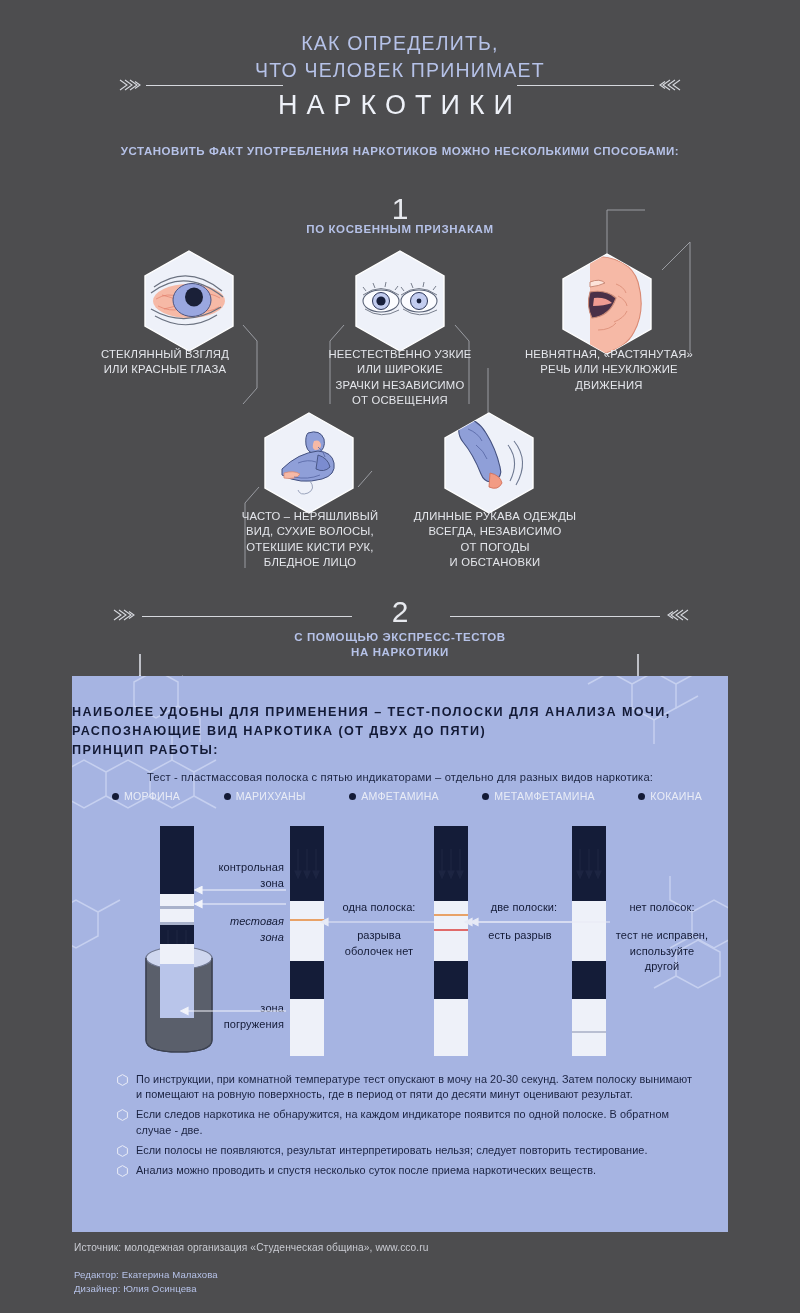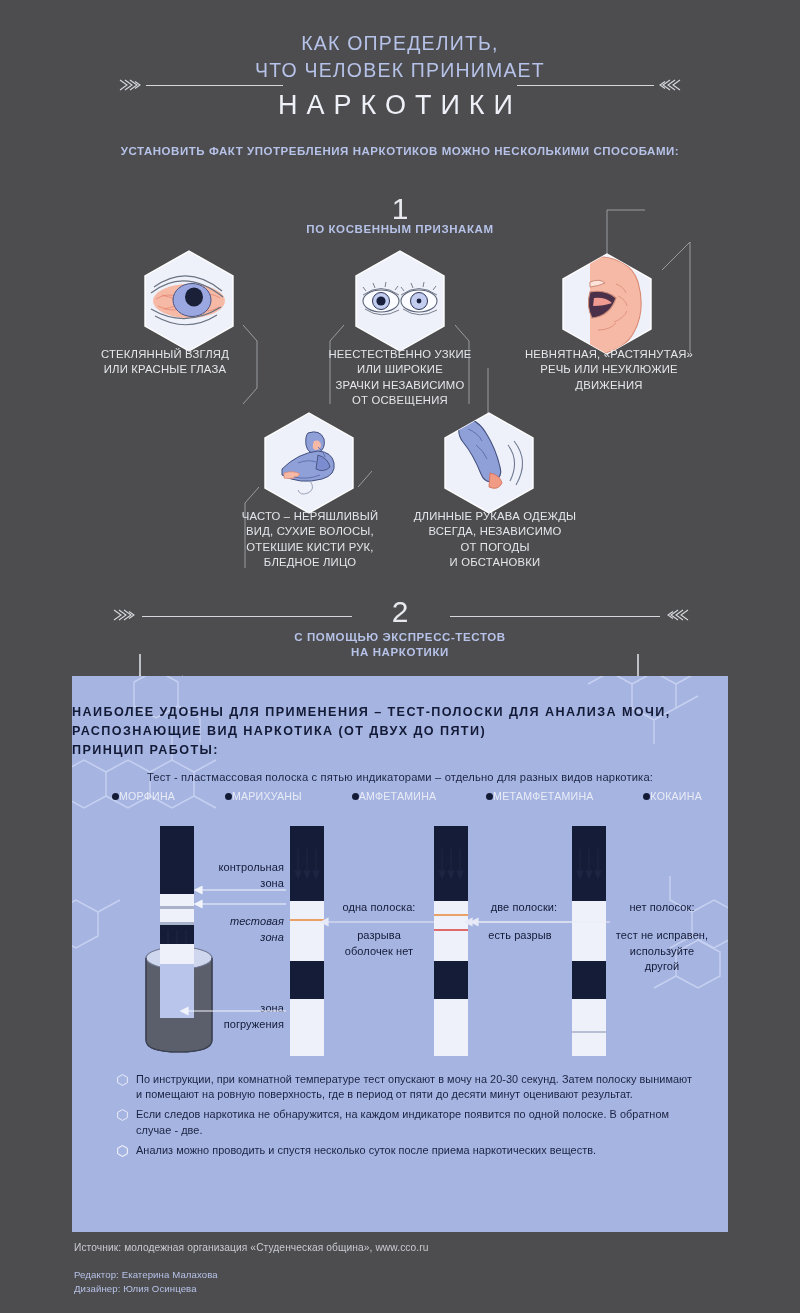--- a/index.html
+++ b/index.html
@@ -79,21 +79,21 @@
     line-height: 20px;
   }
   .panel-lead {
     position: absolute; top: 95px; left: 0; width: 656px; text-align: center;
     color: #1b2340; font-size: 11.2px; letter-spacing: 0.15px;
   }
   .drug-row {
     position: absolute; top: 114px; left: 40px; width: 590px;
     display: flex; justify-content: space-between; align-items: center;
   }
-  .drug-item { display: flex; align-items: center; }
+  .drug-item { display: flex; align-items: center; gap: 5px; }
   .drug-dot { width: 7px; height: 7px; border-radius: 50%; background: #131a36; display:inline-block;}
   .drug-label { color: #e9ecf6; font-size: 10.6px; letter-spacing: 0.25px; }
 
   
   .strip { position: absolute; width: 34px; }
   .seg { position: absolute; left: 0; width: 34px; }
   .seg.dark  { background: #141c38; }
   .seg.light { background: #eef1f9; }
   .bandA { position: absolute; left: 0; width: 34px; height: 2px; background: #e8a268; }
   .bandB { position: absolute; left: 0; width: 34px; height: 2px; background: #e06a6a; }
@@ -579,20 +579,21 @@
       <div class="bullet-li">
         <svg class="bullet-hex" viewBox="0 0 11 12">
           <polygon points="5.5,0.6 10.4,3.3 10.4,8.7 5.5,11.4 0.6,8.7 0.6,3.3" fill="none" stroke="#e9ecf7" stroke-width="1"></polygon>
         </svg>
         <span>Если следов наркотика не обнаружится, на каждом индикаторе появится по одной полоске. В обратном случае - две.</span>
       </div>
       <div class="bullet-li">
         <svg class="bullet-hex" viewBox="0 0 11 12">
           <polygon points="5.5,0.6 10.4,3.3 10.4,8.7 5.5,11.4 0.6,8.7 0.6,3.3" fill="none" stroke="#e9ecf7" stroke-width="1"></polygon>
         </svg>
+        <span>Если полосы не появляются, результат интерпретировать нельзя; следует повторить тестирование.</span>
       </div>
       <div class="bullet-li">
         <svg class="bullet-hex" viewBox="0 0 11 12">
           <polygon points="5.5,0.6 10.4,3.3 10.4,8.7 5.5,11.4 0.6,8.7 0.6,3.3" fill="none" stroke="#e9ecf7" stroke-width="1"></polygon>
         </svg>
         <span>Анализ можно проводить и спустя несколько суток после приема наркотических веществ.</span>
       </div>
     </div>
   </div>
 

